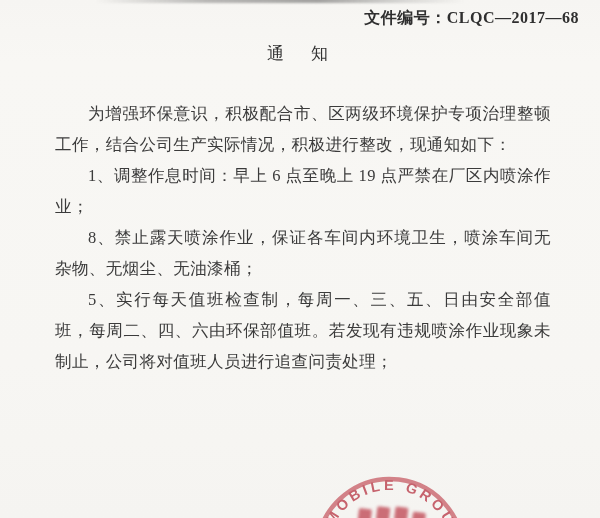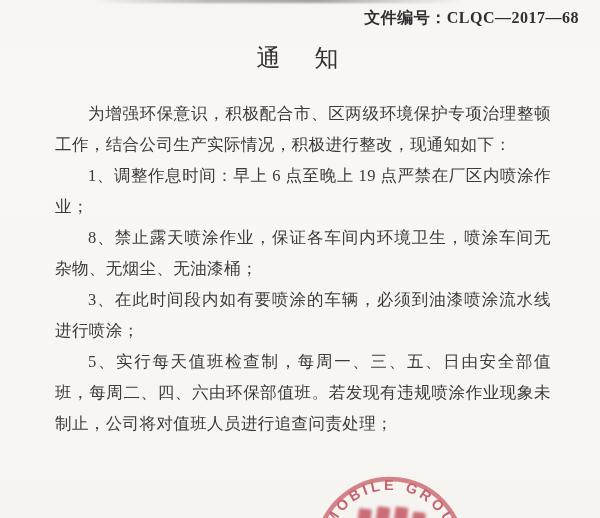--- a/index.html
+++ b/index.html
@@ -24,21 +24,21 @@
     border-radius: 3px;
   }
   .doc-number {
     position: absolute; top: 8px; right: 21px;
     font-size: 16px; font-weight: bold; letter-spacing: 0.5px;
     color: #2f2f2f;
   }
   .title {
     position: absolute; top: 42px; left: 0; right: 0;
     text-align: center;
-    font-size: 24px; letter-spacing: 5px;
+    font-size: 17px; letter-spacing: 5px;
     color: #333333;
   }
   .body-text {
     position: absolute; top: 98px; left: 55px; right: 49px;
     font-size: 16.5px; line-height: 31px;
     text-align: justify; letter-spacing: 0.4px;
   }
   .body-text p { margin: 0; }
   .body-text p.indent { text-indent: 2em; }
   
@@ -63,21 +63,20 @@
   <div class="scan-artifact"></div>
 
   <div class="doc-number">文件编号：CLQC—2017—68</div>
 
   <div class="title">通　知</div>
 
   <div class="body-text">
     <p class="indent">为增强环保意识，积极配合市、区两级环境保护专项治理整顿工作，结合公司生产实际情况，积极进行整改，现通知如下：</p>
     <p class="indent">1、调整作息时间：早上 6 点至晚上 19 点严禁在厂区内喷涂作业；</p>
     <p class="indent">8、禁止露天喷涂作业，保证各车间内环境卫生，喷涂车间无杂物、无烟尘、无油漆桶；</p>
-    <p class="indent">3、在此时间段内如有要喷涂的车辆，必须到油漆喷涂流水线进行喷涂；</p>
     <p class="indent">5、实行每天值班检查制，每周一、三、五、日由安全部值班，每周二、四、六由环保部值班。若发现有违规喷涂作业现象未制止，公司将对值班人员进行追查问责处理；</p>
 
   </div>
 
   <svg class="stamp" viewBox="0 0 156 156">
     <circle cx="78" cy="78" r="73" fill="none" stroke="#c4525c" stroke-width="4.5" stroke-opacity="0.8"></circle>
     <path id="seal-arc-path" fill="none" d="M 16,78 A 62,62 0 0 1 140,78"></path>
     <text class="arc-letters">
       <textPath href="#seal-arc-path" startOffset="50%" text-anchor="middle">MOBILE GROUP</textPath>
     </text>

